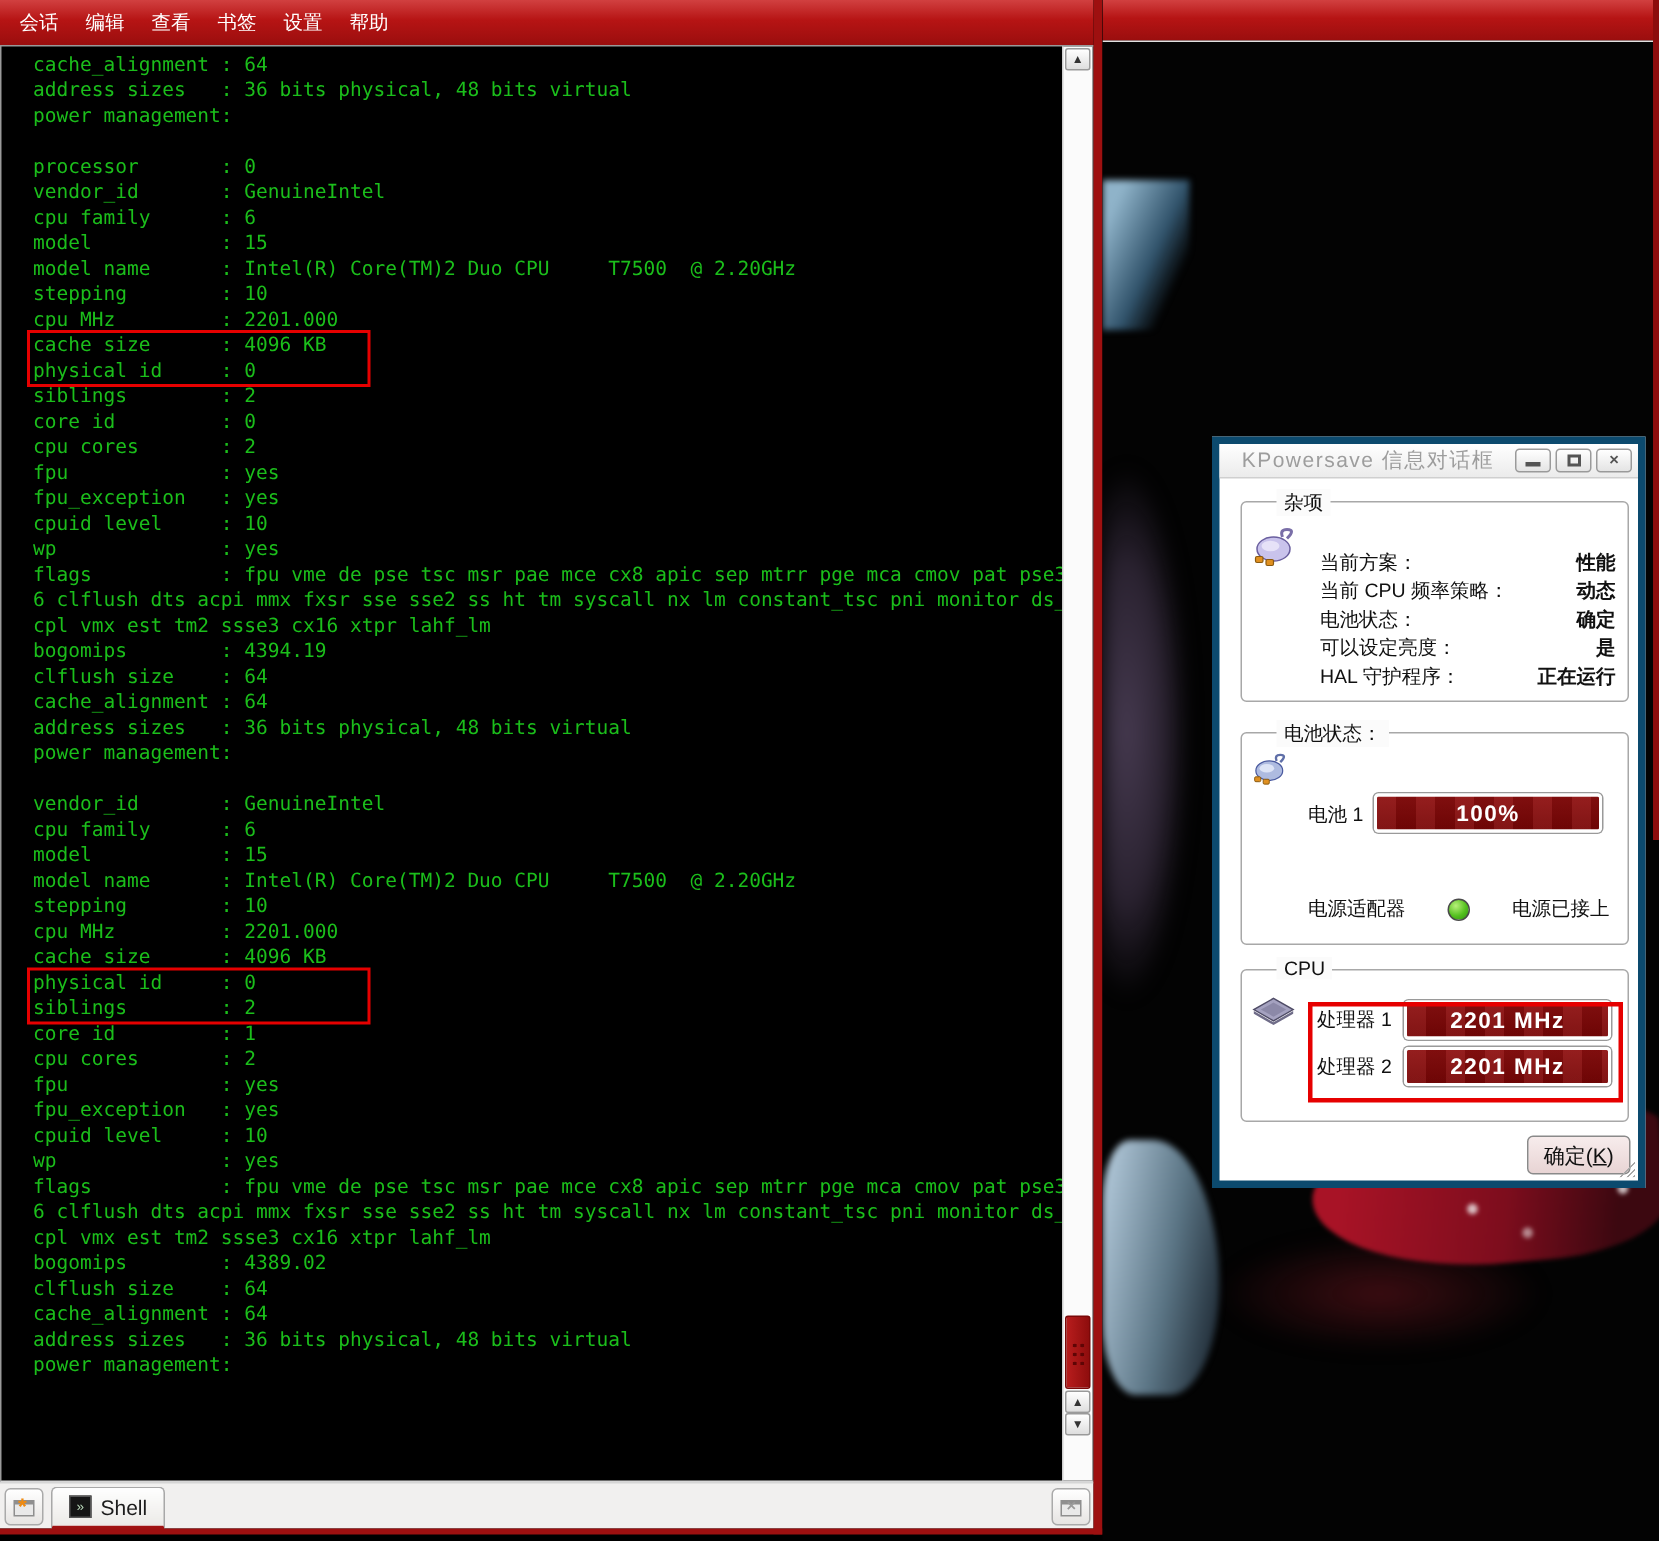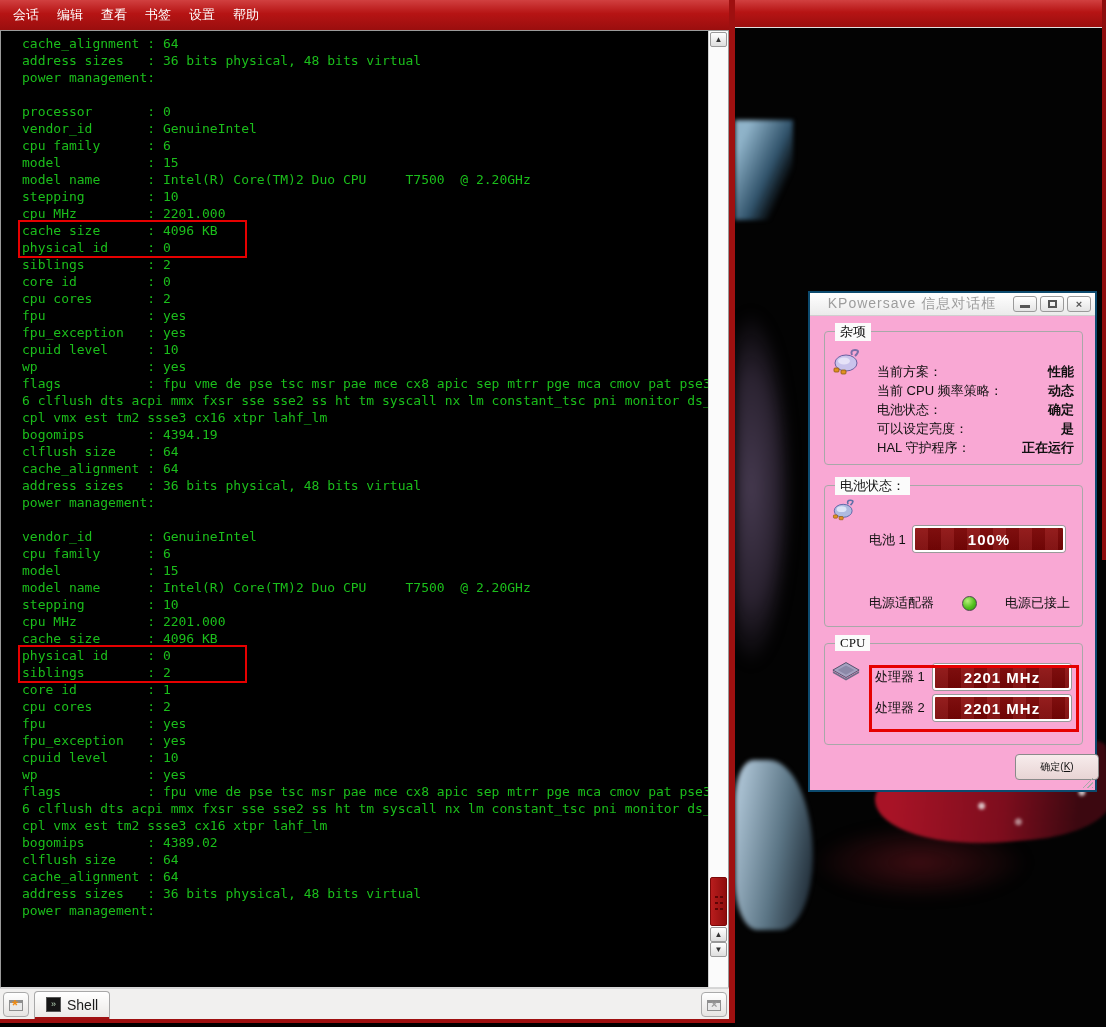--- a/index.html
+++ b/index.html
@@ -91,34 +91,34 @@
                 border-radius:45% 10% 35% 55%; transform:rotate(-5deg); filter:blur(1.5px); }
   .fabric-blue { left:0; top:760px; width:78px; height:170px;
                  background:linear-gradient(100deg,#a8bfd0 10%,#5b7585 55%,#24313c 90%);
                  border-radius:25% 60% 45% 30%; filter:blur(2px); }
   .dark-red-blob { left:50px; top:815px; width:270px; height:95px;
                    background:radial-gradient(50% 50% at 50% 50%, #3d0d12 0%, transparent 80%);
                    filter:blur(6px); }
 
   
   .kps { position:absolute; left:808px; top:291px; width:289px; height:501px;
-         background:#f9a8d4; border:2px solid #0c4a6e; z-index:5; font-size:13px; color:#111; }
+         background:#ffffff; border:5px solid #0c4a6e; z-index:5; font-size:13px; color:#111; }
   .kps-title { position:absolute; left:0; top:0; width:100%; height:23px;
                background:linear-gradient(#ffffff,#ebebeb); border-bottom:1px solid #cfcfcf;
                display:flex; align-items:center; padding:0 4px; }
   .kps-title-text { flex:1; text-align:center; color:#9d9d9d; font-size:14px; letter-spacing:1px; }
   .win-btn { width:24px; height:16px; margin-left:3px; background:linear-gradient(#ffffff,#e4e4e4);
              border:1px solid #9a9a9a; border-radius:3px; position:relative;
              color:#555; font-size:11px; font-weight:bold; text-align:center; line-height:14px; }
   .glyph-min { position:absolute; left:6px; bottom:3px; width:10px; height:3px; background:#555; }
   .glyph-max { position:absolute; left:7px; top:3px; width:9px; height:8px; border:2px solid #555; }
 
   .grp { position:absolute; border:1px solid #a8a8a8; border-radius:4px; }
-  .legend { position:absolute; top:-9px; left:10px; background:#fbfbfb; padding:0 5px;
-            font-size:13px; color:#111;font-family:Liberation Serif, serif; }
+  .legend { position:absolute; top:-9px; left:23px; background:#fbfbfb; padding:0 5px;
+            font-size:13px; color:#111; }
   .grp-misc { left:14px; top:38px; width:259px; height:134px; }
   .grp-icon { position:absolute; }
   .icon-plug-1 { left:6px; top:16px; }
   .icon-plug-2 { left:6px; top:12px; }
   .icon-chip { left:6px; top:16px; }
   .misc-rows { position:absolute; left:52px; top:30px; right:8px; }
   .mrow { height:19px; display:flex; justify-content:space-between; align-items:center;gap:40px; }
   .mlabel { font-size:13px; }
   .mvalue { font-size:13px; font-weight:bold; }
 
@@ -141,23 +141,23 @@
          border:1px solid #4a4a4a; }
 
   .grp-cpu { left:14px; top:350px; width:259px; height:102px; }
   .cpu-rows { position:absolute; left:50px; top:20px; }
   .crow { display:flex; align-items:center; height:26px; margin-bottom:5px; }
   .clabel { width:58px; font-size:13px; }
   .cpu-bar { width:138px; height:26px; }
   .hl-cpu { position:absolute; left:59px; top:372px; width:210px; height:67px;
             border:3px solid #e60000; z-index:6; }
 
-  .ok-btn { position:absolute; left:205px; top:461px; width:84px; height:26px;
+  .ok-btn { position:absolute; left:205px; top:461px; width:69px; height:26px;
             background:linear-gradient(#f7ecec,#e8d4d4); border:1px solid #8a8a8a;
-            border-radius:4px; text-align:center; line-height:24px; font-size:10px; color:#111; }
+            border-radius:4px; text-align:center; line-height:24px; font-size:14px; color:#111; }
   .ok-key { text-decoration:underline; }
   .grip { position:absolute; right:2px; bottom:2px; width:13px; height:13px;
           background:repeating-linear-gradient(135deg, transparent 0 2px, #a9a9a9 2px 3px);
           clip-path:polygon(100% 0, 100% 100%, 0 100%); }
 </style>
 </head>
 <body>
 
 <div class="screen">
 

